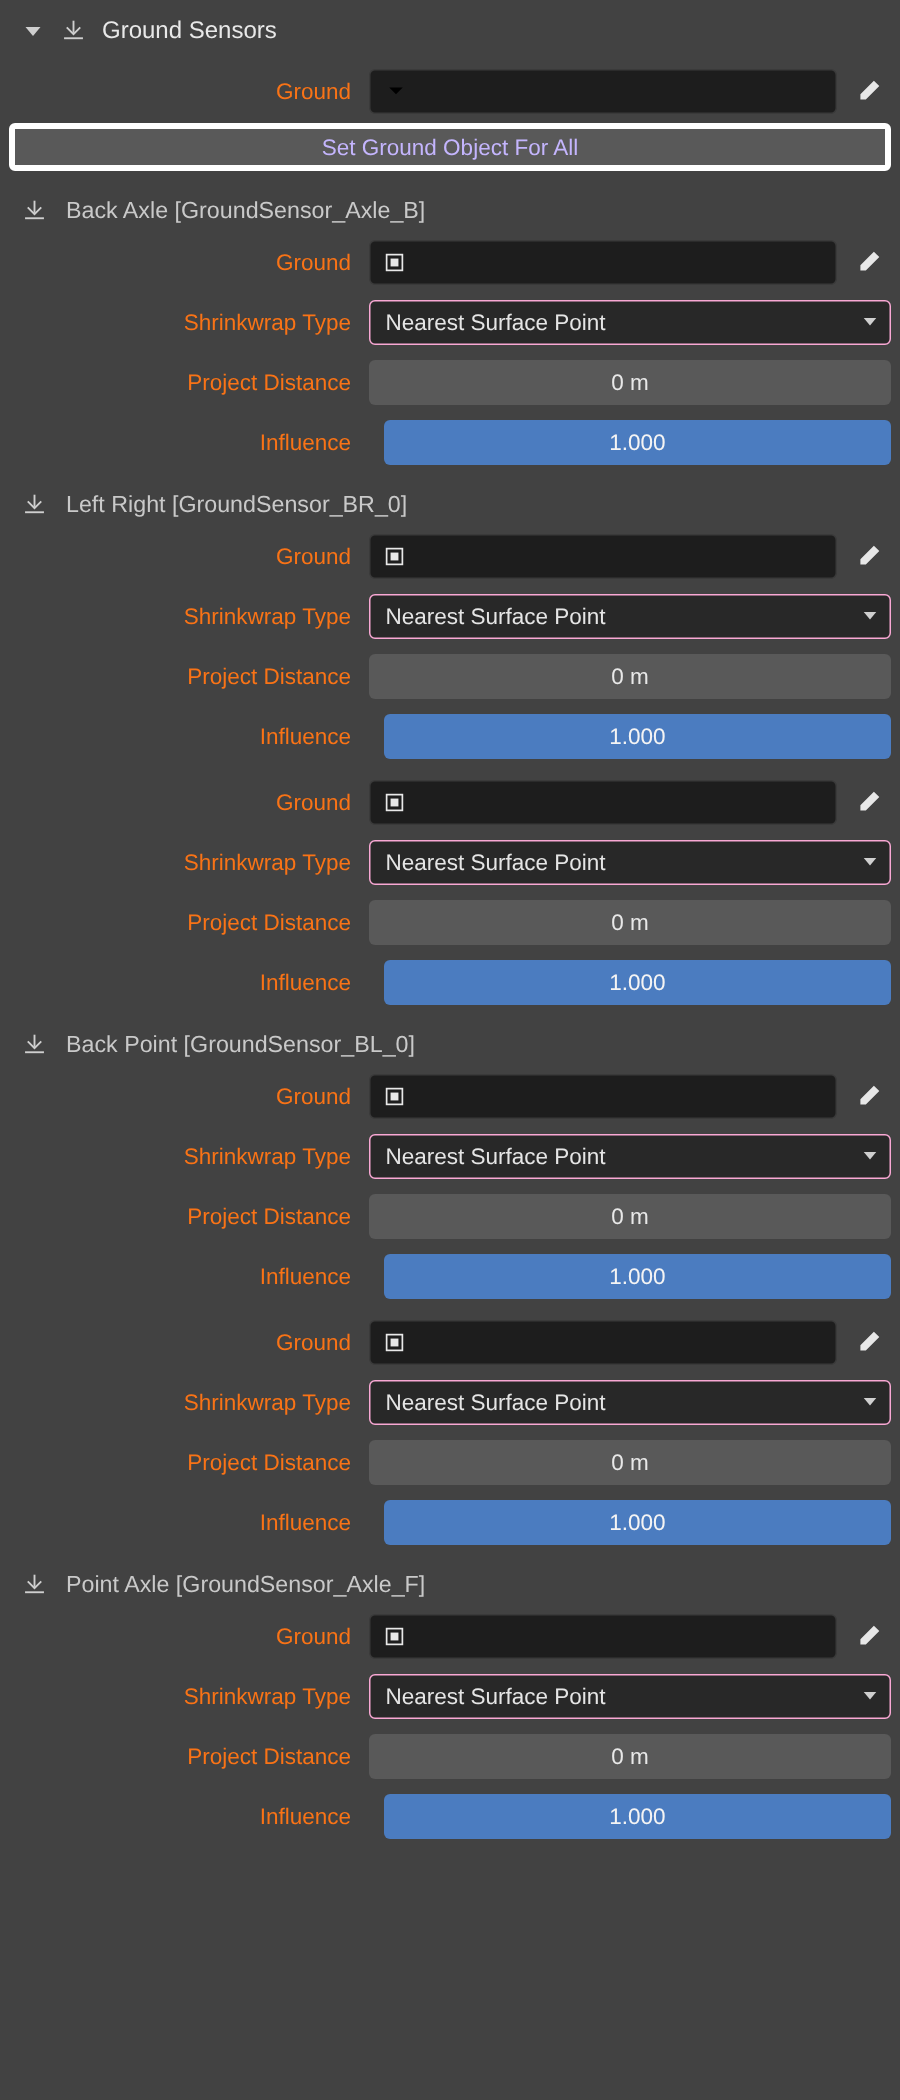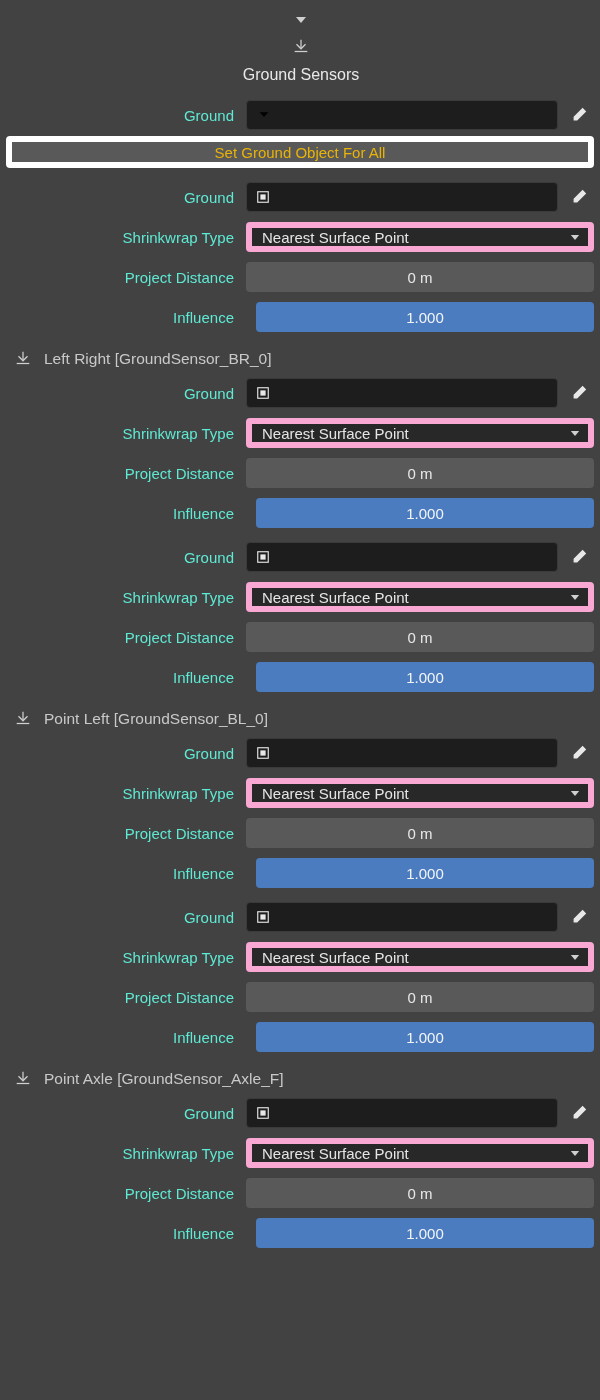--- a/index.html
+++ b/index.html
@@ -12,21 +12,20 @@
     color: #e8e8e8;
     overflow: hidden;
   }
   .panel { padding: 6px 6px 0 6px; }
   .header {
     display: flex;
     align-items: center;
     gap: 10px;
     padding: 6px 6px 10px 8px;
     color: #eaeaea;
-    flex-direction: column;
   }
   .chevron-down-icon {
     width: 16px; height: 16px;
     display: inline-flex; align-items: center; justify-content: center;
   }
   .chevron-down-icon svg { fill: #cfcfcf; }
   .constraint-icon {
     width: 18px; height: 18px;
     display: inline-flex; align-items: center; justify-content: center;
   }
@@ -34,21 +33,21 @@
   .header-title { font-size: 16px; color: #e8e8e8; }
   .top-row {
     display: flex;
     align-items: center;
     margin: 6px 0 4px 0;
   }
   .label-col {
     width: 240px;
     text-align: right;
     padding-right: 12px;
-    color: #5eead4;
+    color: #f97316;
     font-size: 15px;
   }
   .field-col { flex: 1; display: flex; align-items: center; gap: 6px; }
   .target-field {
     flex: 1;
     height: 30px;
     background: #1d1d1d;
     border: 1px solid #3a3a3a;
     border-radius: 4px;
     display: flex;
@@ -62,23 +61,23 @@
   .eyedropper {
     width: 30px; height: 30px;
     display: inline-flex; align-items: center; justify-content: center;
     border-radius: 4px;
   }
   .eyedropper svg { fill: #e8e8e8; }
   .wide-button {
     margin: 6px 0 10px 0;
     height: 32px;
     background: #595959;
-    border: 6px solid #ffffff;
+    border: 4px solid #ffffff;
     border-radius: 4px;
-    color: #eab308;
+    color: #c4b5fd;
     display: flex;
     align-items: center;
     justify-content: center;
     font-size: 15px;
   }
   .sensor-block { margin-top: 14px; }
   .sensor-header {
     display: flex;
     align-items: center;
     gap: 12px;
@@ -92,21 +91,21 @@
   }
   .obj-icon-square {
     width:16px; height:16px;
     display:inline-flex; align-items:center; justify-content:center;
   }
   .obj-icon-square svg { stroke:#e8e8e8; fill:none; stroke-width:1.3; }
   .dropdown {
     flex: 1;
     height: 30px;
     background: #282828;
-    border: 6px solid #f9a8d4;
+    border: 1px solid #f9a8d4;
     border-radius: 4px;
     display: flex;
     align-items: center;
     padding: 0 10px;
     color: #e5e5e5;
     position: relative;
   }
   .dropdown .chev {
     position: absolute;
     right: 8px;
@@ -179,20 +178,30 @@
       </div>
     </div>
   </div>
 
   <div class="wide-button">
     <span>Set Ground Object For All</span>
   </div>
 
   <div id="sensors">
       <div class="sensor-block">
+        <div class="sensor-header">
+          <span class="constraint-icon">
+            <svg viewBox="0 0 20 20" width="18" height="18">
+              <path d="M10 2 V11"></path>
+              <path d="M5 7 L10 12 L15 7"></path>
+              <path d="M3 15 H17"></path>
+            </svg>
+          </span>
+          <span class="sensor-title">Back Axle [GroundSensor_Axle_B]</span>
+        </div>
         <div class="row">
           <div class="label-col">Ground</div>
           <div class="field-col">
             <div class="target-field with-obj">
               <span class="obj-icon-square">
                 <svg viewBox="0 0 16 16" width="14" height="14">
                   <rect x="2" y="2" width="12" height="12"></rect>
                   <rect x="5" y="5" width="6" height="6" fill="#e8e8e8" stroke="none"></rect>
                 </svg>
               </span>
@@ -338,21 +347,21 @@
       </div>
       <div class="sensor-block">
         <div class="sensor-header">
           <span class="constraint-icon">
             <svg viewBox="0 0 20 20" width="18" height="18">
               <path d="M10 2 V11"></path>
               <path d="M5 7 L10 12 L15 7"></path>
               <path d="M3 15 H17"></path>
             </svg>
           </span>
-          <span class="sensor-title">Point Left [GroundSensor_BL_0]</span>
+          <span class="sensor-title">Back Point [GroundSensor_BL_0]</span>
         </div>
         <div class="row">
           <div class="label-col">Ground</div>
           <div class="field-col">
             <div class="target-field with-obj">
               <span class="obj-icon-square">
                 <svg viewBox="0 0 16 16" width="14" height="14">
                   <rect x="2" y="2" width="12" height="12"></rect>
                   <rect x="5" y="5" width="6" height="6" fill="#e8e8e8" stroke="none"></rect>
                 </svg>

